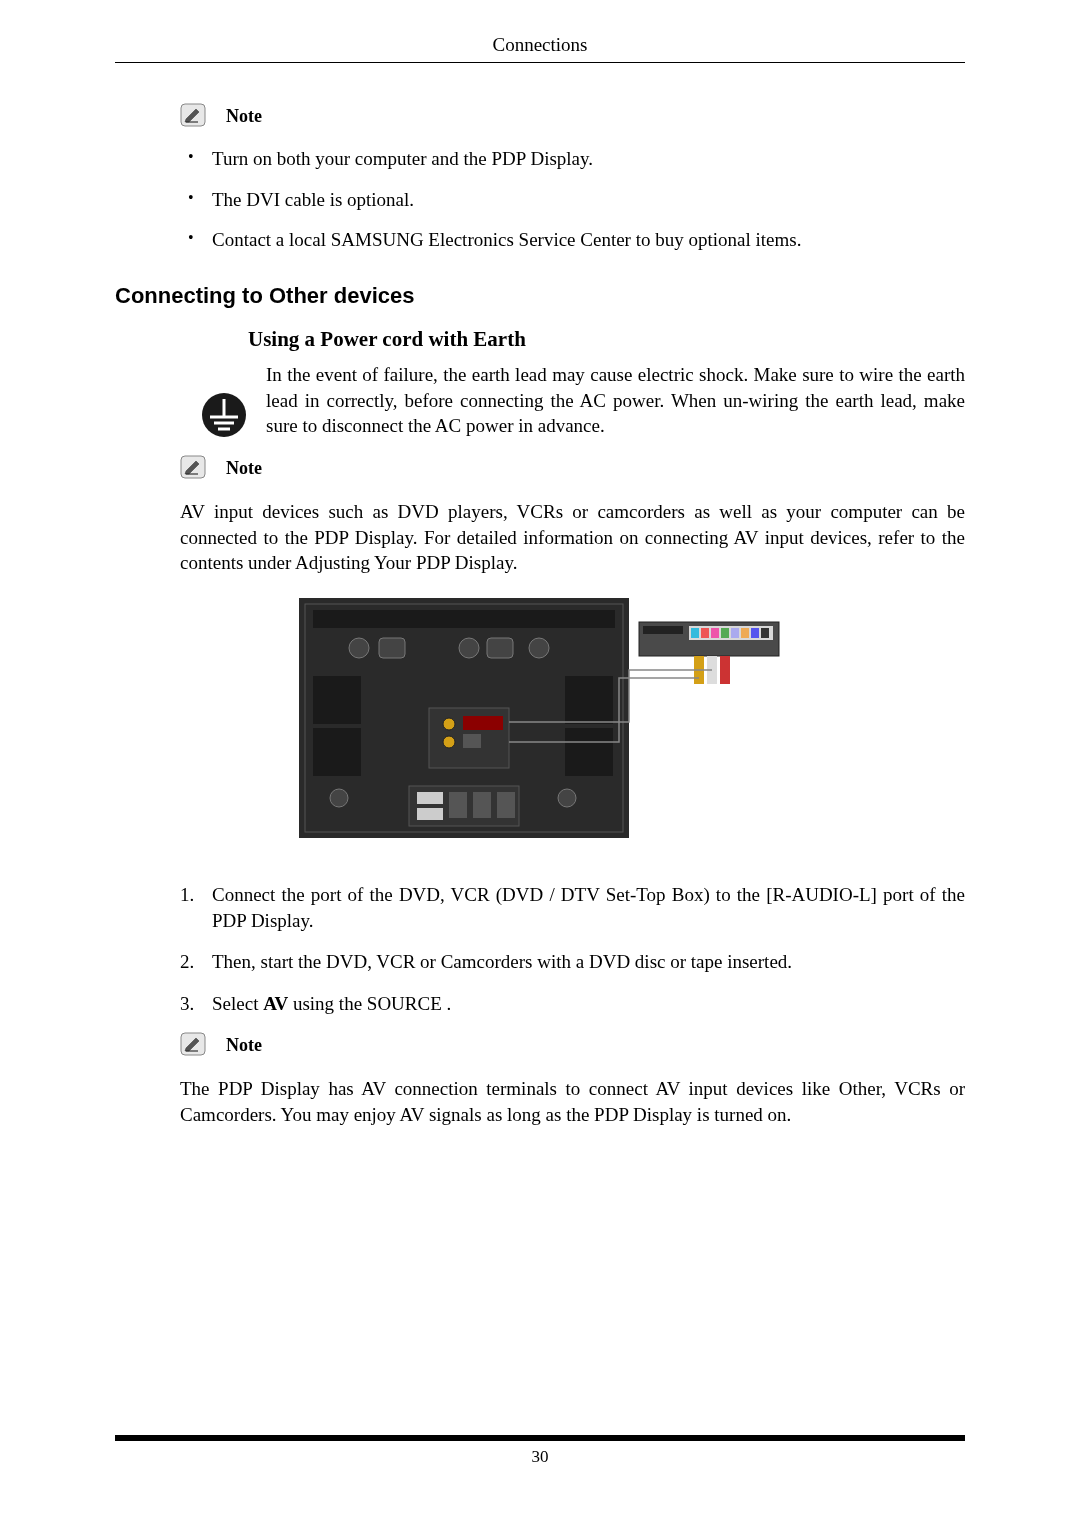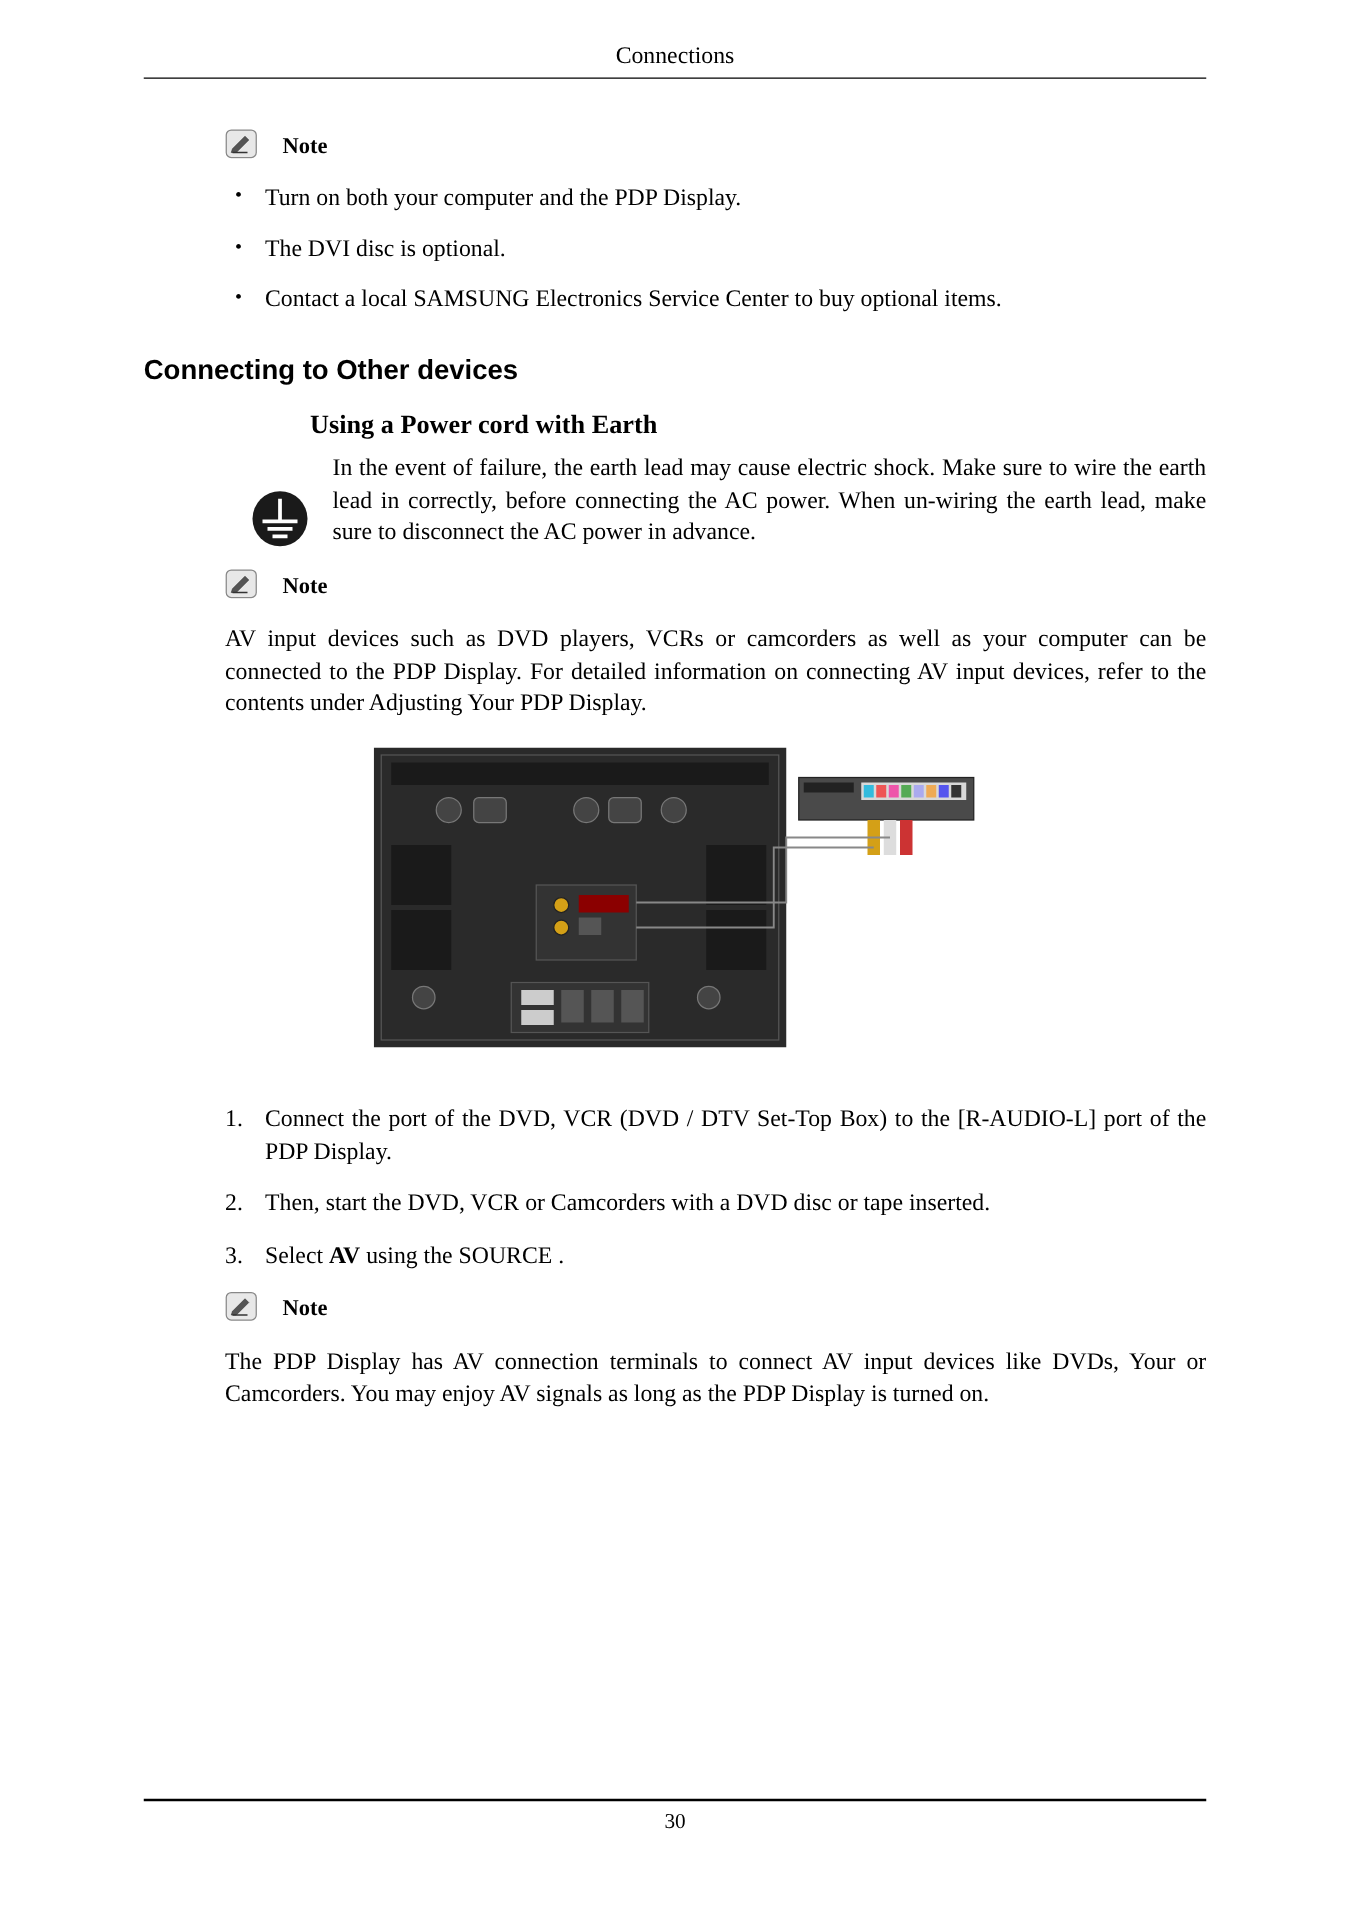--- a/index.html
+++ b/index.html
@@ -126,21 +126,21 @@
   .ordered-list .num {
     position: absolute;
     left: 0;
     top: 0;
   }
   .footer {
     position: absolute;
     bottom: 60px;
     left: 115px;
     right: 115px;
-    border-top: 2px solid #000000;
+    border-top: 6px solid #000000;
     text-align: center;
     padding-top: 6px;
     font-size: 17px;
   }
   .av-bold {
     font-weight: bold;
   }
 </style>
 </head>
 <body>
@@ -156,21 +156,21 @@
           <path d="M6 16 L16 6 L19 9 L9 19 L5 19 Z" fill="#555" stroke="#333" stroke-width="0.5"></path>
           <path d="M6 19 L18 19" stroke="#333" stroke-width="1.2"></path>
         </svg>
       </span>
       <span class="note-label-text">Note</span>
     </div>
   </div>
 
   <ul class="bullet-list">
     <li>Turn on both your computer and the PDP Display.</li>
-    <li>The DVI disc is optional.</li>
+    <li>The DVI cable is optional.</li>
     <li>Contact a local SAMSUNG Electronics Service Center to buy optional items.</li>
   </ul>
 
   <div class="section-heading">Connecting to Other devices</div>
 
   <div class="earth-section">
     <span class="earth-icon">
       <svg viewBox="0 0 48 48" width="48" height="48">
         <circle cx="24" cy="24" r="22" fill="#1a1a1a"></circle>
         <line x1="24" y1="8" x2="24" y2="26" stroke="#fff" stroke-width="3"></line>
@@ -280,18 +280,18 @@
         <svg viewBox="0 0 26 24" width="26" height="24">
           <rect x="1" y="1" width="24" height="22" rx="4" fill="#e8e8e8" stroke="#888" stroke-width="1"></rect>
           <path d="M6 16 L16 6 L19 9 L9 19 L5 19 Z" fill="#555" stroke="#333" stroke-width="0.5"></path>
           <path d="M6 19 L18 19" stroke="#333" stroke-width="1.2"></path>
         </svg>
       </span>
       <span class="note-label-text">Note</span>
     </div>
   </div>
 
-  <div class="body-text">The PDP Display has AV connection terminals to connect AV input devices like DVDs, Your or Camcorders. You may enjoy AV signals as long as the PDP Display is turned on.</div>
+  <div class="body-text">The PDP Display has AV connection terminals to connect AV input devices like Other, VCRs or Camcorders. You may enjoy AV signals as long as the PDP Display is turned on.</div>
 </div>
 
 <div class="footer">
   <span>30</span>
 </div>
 
 </body></html>

